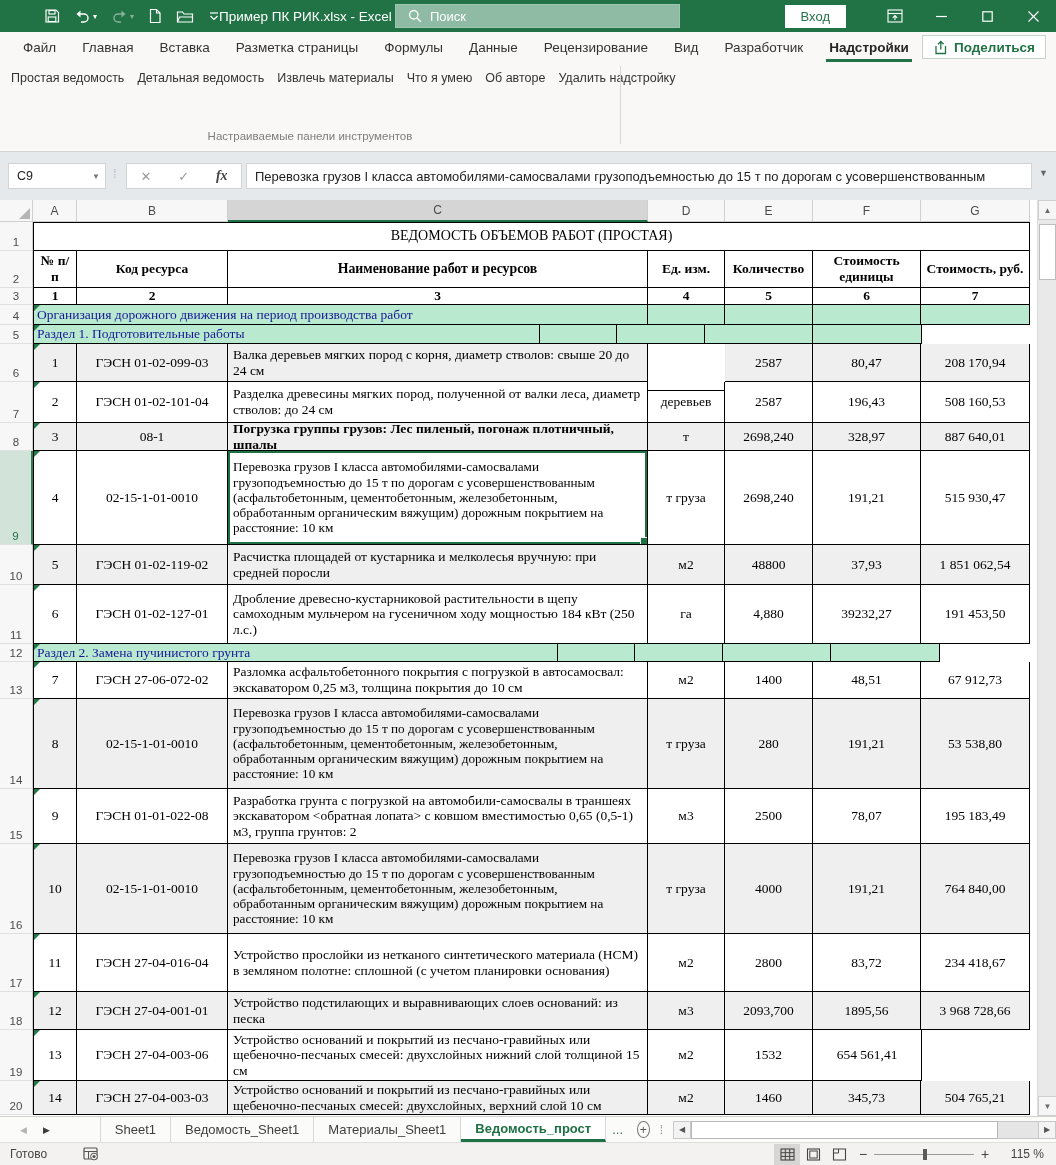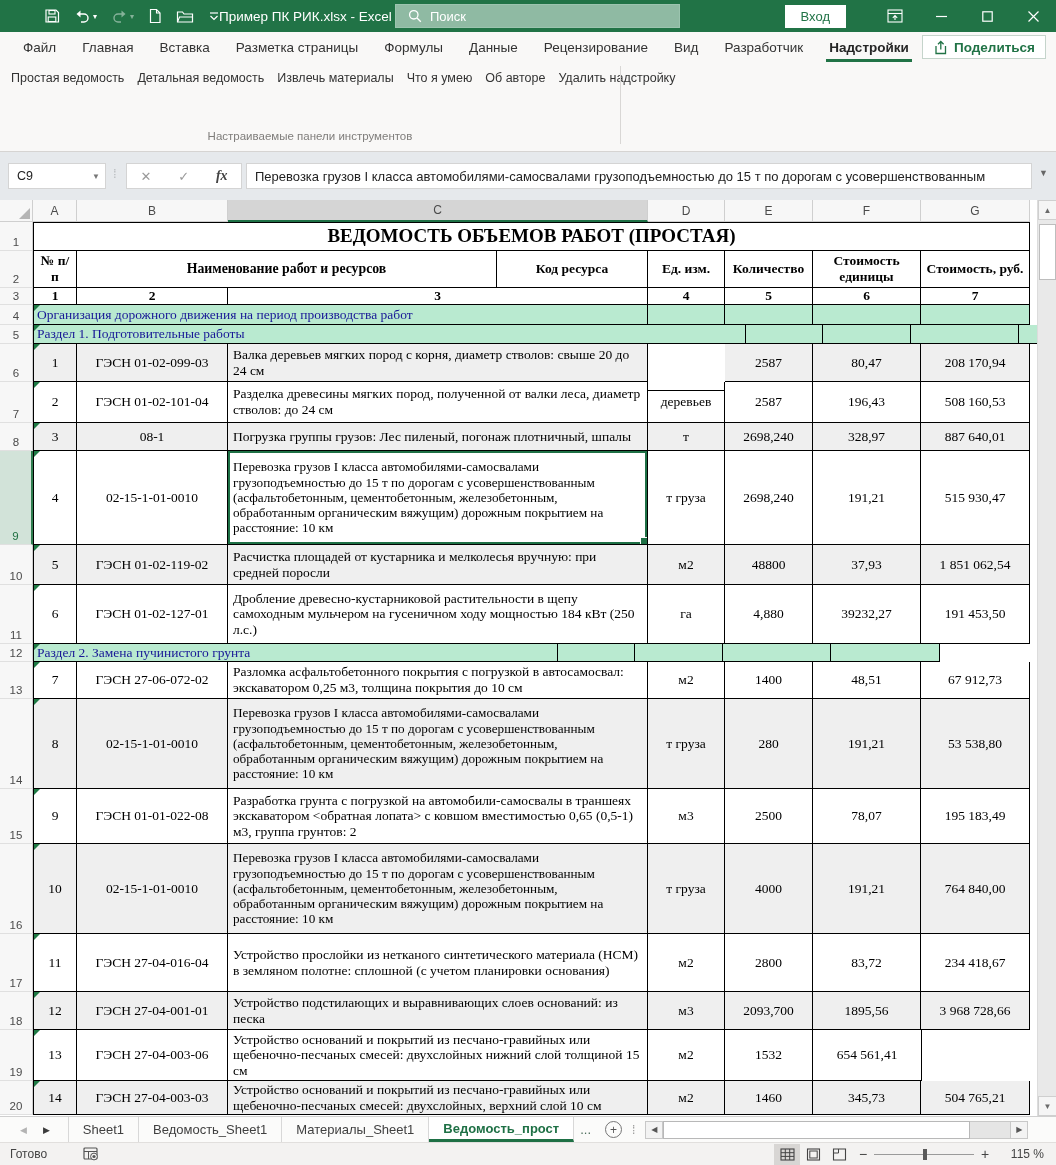--- a/index.html
+++ b/index.html
@@ -51,21 +51,21 @@
   .ch.selcol { background:#d5d5d5; border-bottom:2px solid #1e7045; }
   .rows { position:absolute; top:22px; left:0; }
   .grow { display:flex; }
   .rh { width:33px; background:#f7f7f7; border-right:1px solid #cfcfcf; border-bottom:1px solid #e0e0e0; display:flex; align-items:flex-end; justify-content:center; font-size:11.5px; color:#4b4b4b; padding-bottom:2px; }
   .rh.selrow { background:#d2e3d9; color:#1e6f41; border-right:2px solid #2e7d4f; }
   .cells { display:flex; }
   .c { border-right:1px solid #000; border-bottom:1px solid #000; display:flex; align-items:center; justify-content:center; font-family:"Liberation Serif",serif; font-size:13.5px; color:#000; overflow:hidden; position:relative; line-height:1.16; }
   .c.first { border-left:1px solid #000; }
   .row-top .c { border-top:1px solid #000; }
   .c.namec { justify-content:flex-start; text-align:left; padding:1px 6px 1px 5px; }
-  .c.titlec { font-weight:bold; font-size:19px; justify-content:center; }
+  .c.titlec { font-weight:normal; font-size:14px; justify-content:center; }
   .c.headc { font-weight:bold; text-align:center; padding:0 4px; }
   .c.numc { font-weight:bold; }
   .c.sectionc { justify-content:flex-start; font-weight:normal; color:#171796; padding-left:3px; text-align:left; }
   .sec-bg { background:#b9ead0; }
   .shade { background:#efefef; }
   .tri::before { content:""; position:absolute; top:0; left:0; border-top:6px solid #1f7a45; border-right:6px solid transparent; }
   .c.selcell { box-shadow:inset 0 0 0 2px #1e7045; }
   .c.selcell::after { content:""; position:absolute; right:-1px; bottom:-1px; width:6px; height:6px; background:#1e7045; border:1px solid #fff; }
 
   
@@ -254,22 +254,22 @@
       <div class="grow row-top" style="height: 29px;">
         <div class="rh">1</div>
         <div class="cells">
           <div class="c titlec first" style="width: 997px;">ВЕДОМОСТЬ ОБЪЕМОВ РАБОТ (ПРОСТАЯ)</div>
         </div>
       </div>
       <div class="grow" style="height: 37px;">
         <div class="rh">2</div>
         <div class="cells">
           <div class="c headc first" style="width: 44px;">№ п/п</div>
+          <div class="c headc" style="width: 151px;">Код ресурса</div>
           <div class="c headc" style="width: 420px; font-size: 13.8px;">Наименование работ и ресурсов</div>
-          <div class="c headc" style="width: 151px;">Код ресурса</div>
           <div class="c headc" style="width: 77px;">Ед. изм.</div>
           <div class="c headc" style="width: 88px;">Количество</div>
           <div class="c headc" style="width: 108px;">Стоимость единицы</div>
           <div class="c headc" style="width: 109px;">Стоимость, руб.</div>
         </div>
       </div>
       <div class="grow" style="height: 17px;">
         <div class="rh">3</div>
         <div class="cells">
           <div class="c numc first" style="width: 44px;">1</div>
@@ -287,21 +287,21 @@
           <div class="c sectionc sec-bg first tri" style="width: 615px;">Организация дорожного движения на период производства работ</div>
           <div class="c sec-bg" style="width: 77px;"></div>
           <div class="c sec-bg" style="width: 88px;"></div>
           <div class="c sec-bg" style="width: 108px;"></div>
           <div class="c sec-bg" style="width: 109px;"></div>
         </div>
       </div>
       <div class="grow" style="height: 19px;">
         <div class="rh">5</div>
         <div class="cells">
-          <div class="c sectionc sec-bg first tri" style="width: 713px;">Раздел 1. Подготовительные работы</div>
+          <div class="c sectionc sec-bg first tri" style="width: 507px;">Раздел 1. Подготовительные работы</div>
           <div class="c sec-bg" style="width: 77px;"></div>
           <div class="c sec-bg" style="width: 88px;"></div>
           <div class="c sec-bg" style="width: 108px;"></div>
           <div class="c sec-bg" style="width: 109px;"></div>
         </div>
       </div>
       <div class="grow" style="height: 38px;">
         <div class="rh">6</div>
         <div class="cells">
           <div class="c first tri shade" style="width: 44px;">1</div>
@@ -323,21 +323,21 @@
           <div class="c " style="width: 88px;">2587</div>
           <div class="c " style="width: 108px;">196,43</div>
           <div class="c " style="width: 109px;">508 160,53</div>
         </div>
       </div>
       <div class="grow" style="height: 28px;">
         <div class="rh">8</div>
         <div class="cells">
           <div class="c first tri shade" style="width: 44px;">3</div>
           <div class="c  shade" style="width: 151px;">08-1</div>
-          <div class="c  namec shade" style="width: 420px;">Погрузка группы грузов: Лес пиленый, погонаж плотничный, шпалы</div>
+          <div class="c  namec shade" style="width: 420px; font-weight: bold;">Погрузка группы грузов: Лес пиленый, погонаж плотничный, шпалы</div>
           <div class="c  shade" style="width: 77px;">т</div>
           <div class="c  shade" style="width: 88px;">2698,240</div>
           <div class="c  shade" style="width: 108px;">328,97</div>
           <div class="c  shade" style="width: 109px;">887 640,01</div>
         </div>
       </div>
       <div class="grow" style="height: 94px;">
         <div class="rh selrow">9</div>
         <div class="cells">
           <div class="c first tri" style="width: 44px;">4</div>
@@ -484,21 +484,21 @@
     <div class="vs-thumb"></div>
     <div class="vs-btn bottom">▼</div>
   </div>
 </div>
 
 <div class="sheetbar">
   <div class="nav">
     <span class="arr dis">◀</span>
     <span class="arr">▶</span>
   </div>
-  <span id="sheetTabs" style="display:flex;align-items:stretch;">
+  <span id="sheetTabs" style="display:flex;align-items:stretch;margin-left:32px;">
       <span class="stab">Sheet1</span>
       <span class="stab">Ведомость_Sheet1</span>
       <span class="stab">Материалы_Sheet1</span>
       <span class="stab active">Ведомость_прост</span>
     </span>
   <span class="ellip">...</span>
   <span class="addsheet">+</span>
   <span class="sb-dots">⁞</span>
   <span class="hscroll">
     <span class="hs-btn">◀</span>

